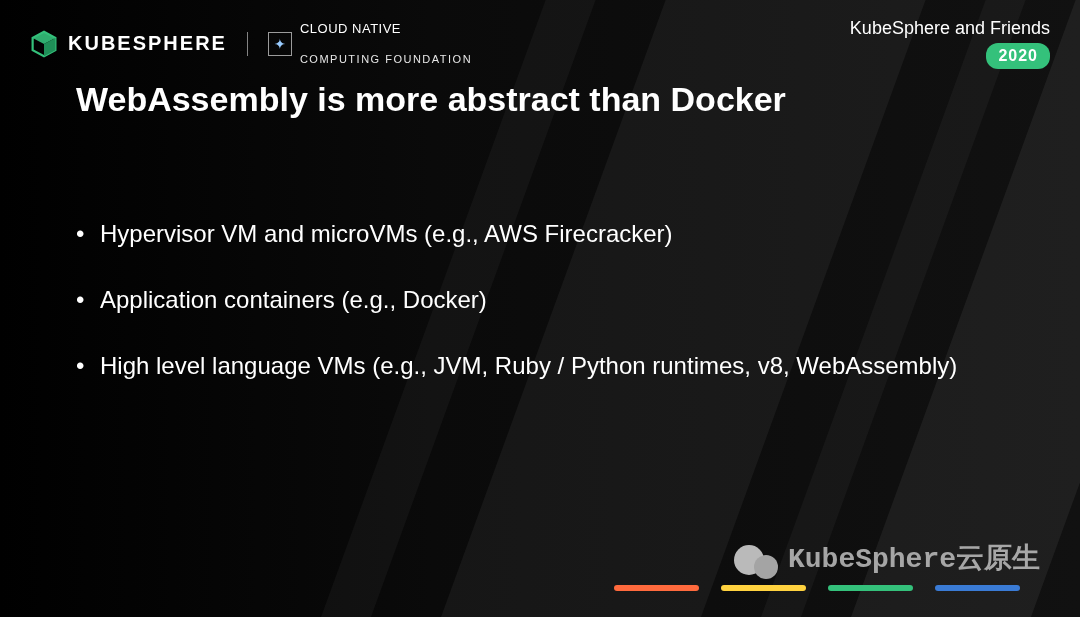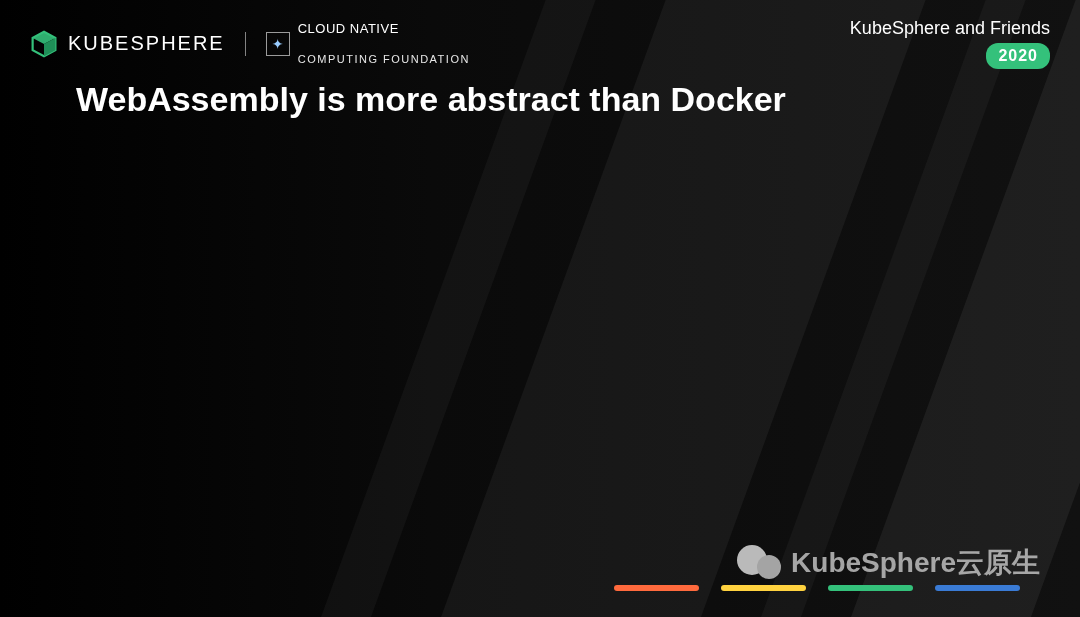--- a/index.html
+++ b/index.html
@@ -38,21 +38,21 @@
     left: 30px;
     right: 30px;
     display: flex;
     align-items: center;
   }
   .cube {
     width: 28px; height: 28px; position: relative; margin-right: 10px;
   }
   .cube svg { width: 28px; height: 28px; display:block; }
   .ks-word {
-    font-weight: 400;
+    font-weight: 700;
     letter-spacing: 2px;
     font-size: 20px;
   }
   .divider {
     width: 1px; height: 24px; background: rgba(255,255,255,0.5);
     margin: 0 20px;
   }
   .cncf {
     display: flex; align-items: center; gap: 8px;
   }
@@ -125,23 +125,23 @@
   .bar1 { width: 85px; background: #ff6a3d; }
   .bar2 { width: 85px; background: #ffd23f; }
   .bar3 { width: 85px; background: #34c17b; }
   .bar4 { width: 85px; background: #3a7bd5; }
 
   .watermark {
     position: absolute;
     right: 40px;
     bottom: 30px;
     display: flex;
-    align-items: center;
     gap: 8px;
     opacity: .85;
+    font-family: Liberation Mono, monospace;
   }
   .chat-icon {
     width: 48px; height: 48px; position: relative;
   }
   .bubble {
     position: absolute;
     border-radius: 50%;
     background: #d9d9d9;
   }
   .wm-text {
@@ -177,20 +177,25 @@
       </span>
     </span>
     <div class="header-right">
       <div class="hr-title">KubeSphere and Friends</div>
       <div class="hr-badge">2020</div>
     </div>
   </div>
 
   <div class="title">WebAssembly is more abstract than Docker</div>
 
+  <ul class="bullets">
+    <li>Hypervisor VM and microVMs (e.g., AWS Firecracker)</li>
+    <li>Application containers (e.g., Docker)</li>
+    <li>High level language VMs (e.g., JVM, Ruby / Python runtimes, v8, WebAssembly)</li>
+  </ul>
 
   <div class="footer-bars">
     <div class="bar bar1"></div>
     <div class="bar bar2"></div>
     <div class="bar bar3"></div>
     <div class="bar bar4"></div>
   </div>
 
   <div class="watermark">
     <span class="chat-icon">

